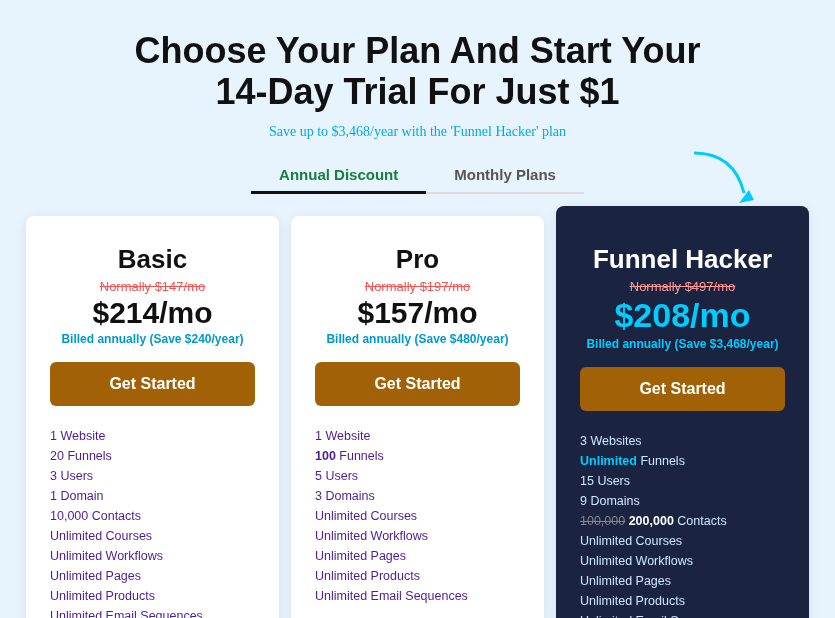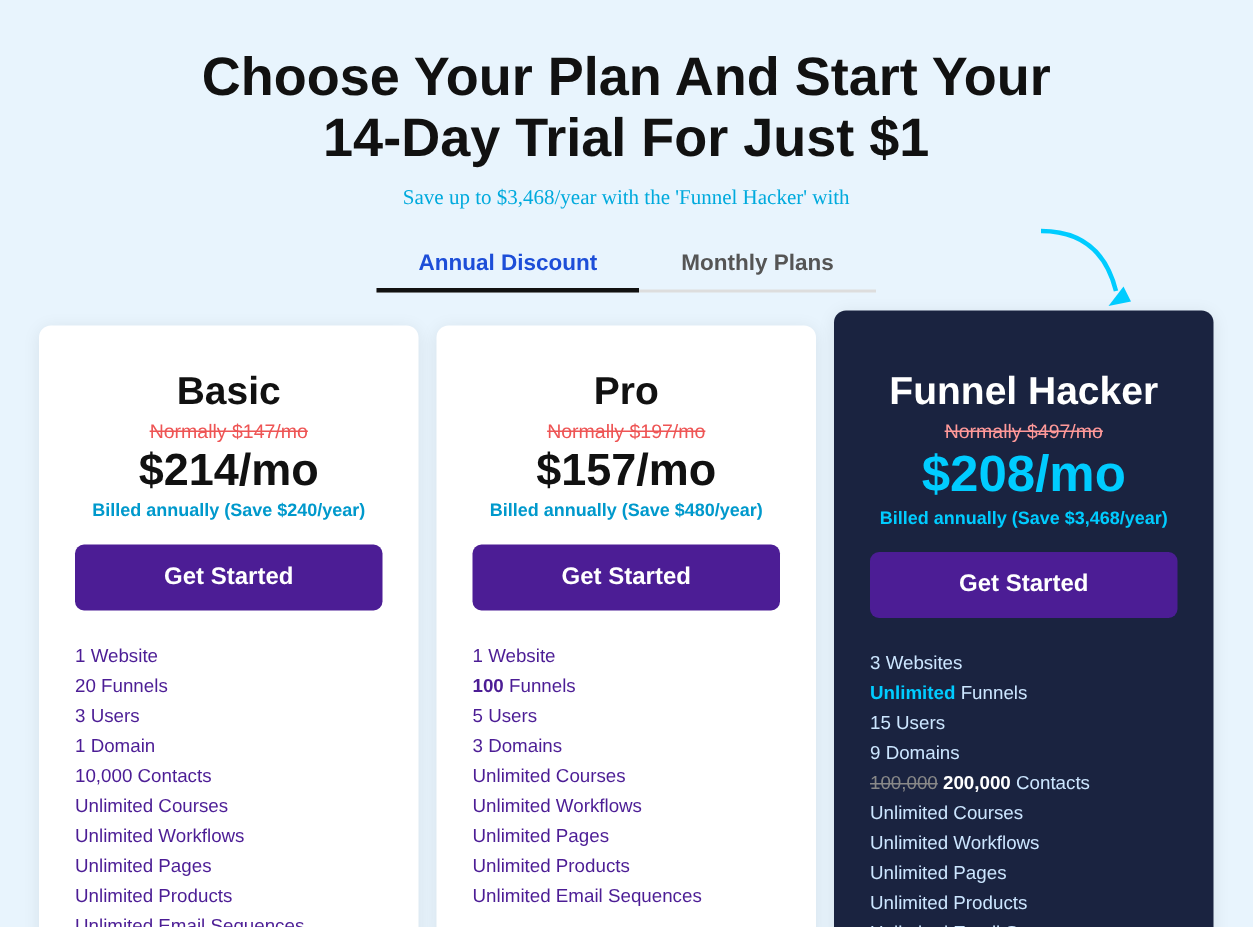--- a/index.html
+++ b/index.html
@@ -49,21 +49,21 @@
       padding: 8px 28px;
       font-size: 15px;
       font-weight: 600;
       cursor: pointer;
       color: #555;
       border-bottom: 3px solid transparent;
       margin-bottom: -2px;
       transition: all 0.2s;
     }
     .tab.active {
-      color: #1d4ed8;
+      color: #15803d;
       border-bottom: 3px solid #111;
     }
     .plans-container {
       display: flex;
       gap: 0;
       align-items: flex-start;
       width: 100%;
       max-width: 795px;
       position: relative;
     }
@@ -126,21 +126,21 @@
     }
     .plan-card.featured .plan-billing {
       color: #aac;
     }
     .plan-card.featured .plan-billing span {
       color: #00ccff;
     }
     .get-started-btn {
       display: block;
       width: 100%;
-      background: #4c1d95;
+      background: #a16207;
       color: #fff;
       font-size: 16px;
       font-weight: 800;
       border: none;
       border-radius: 6px;
       padding: 13px 0;
       cursor: pointer;
       text-align: center;
       margin-bottom: 20px;
     }
@@ -172,21 +172,21 @@
   </style>
 </head>
 <body>
 
 <div class="page-wrapper">
   <h1 class="headline">
     <span>Choose Your Plan And Start Your</span><br>
     <span>14-Day Trial For Just $1</span>
   </h1>
   <p class="subtitle">
-    <span>Save up to $3,468/year with the </span><span>'Funnel Hacker' with</span>
+    <span>Save up to $3,468/year with the </span><span>'Funnel Hacker' plan</span>
   </p>
 
   <div class="tabs-container">
     <div class="tab active">Annual Discount</div>
     <div class="tab">Monthly Plans</div>
   </div>
 
   <div class="plans-container">
 
     <div class="plan-card">

